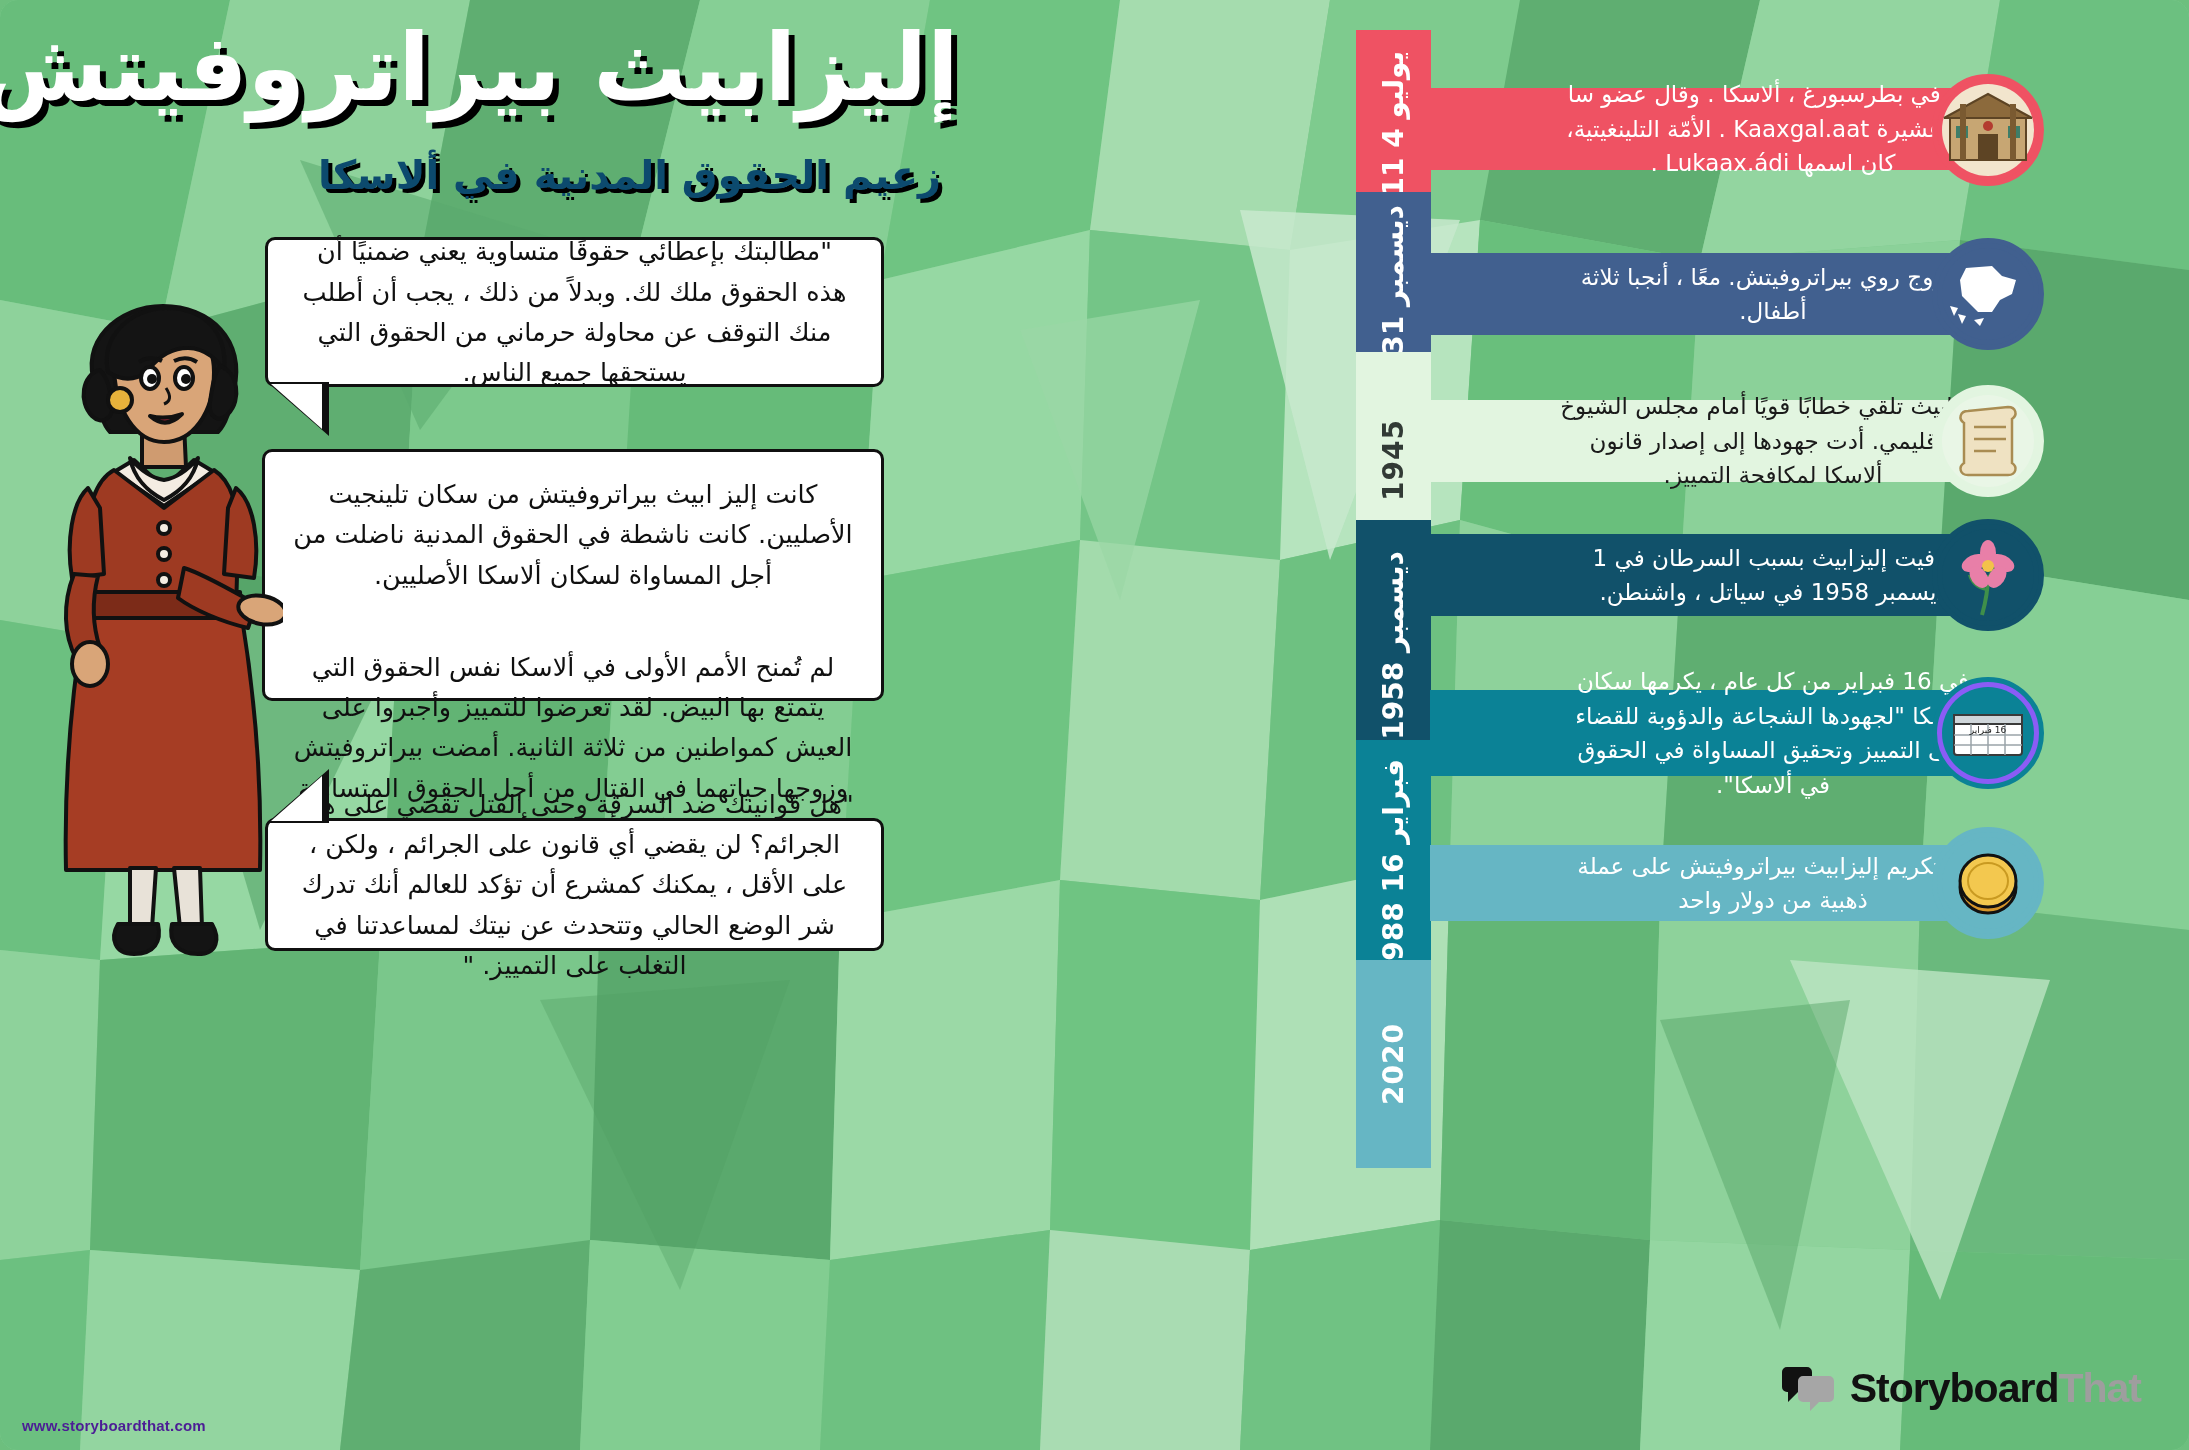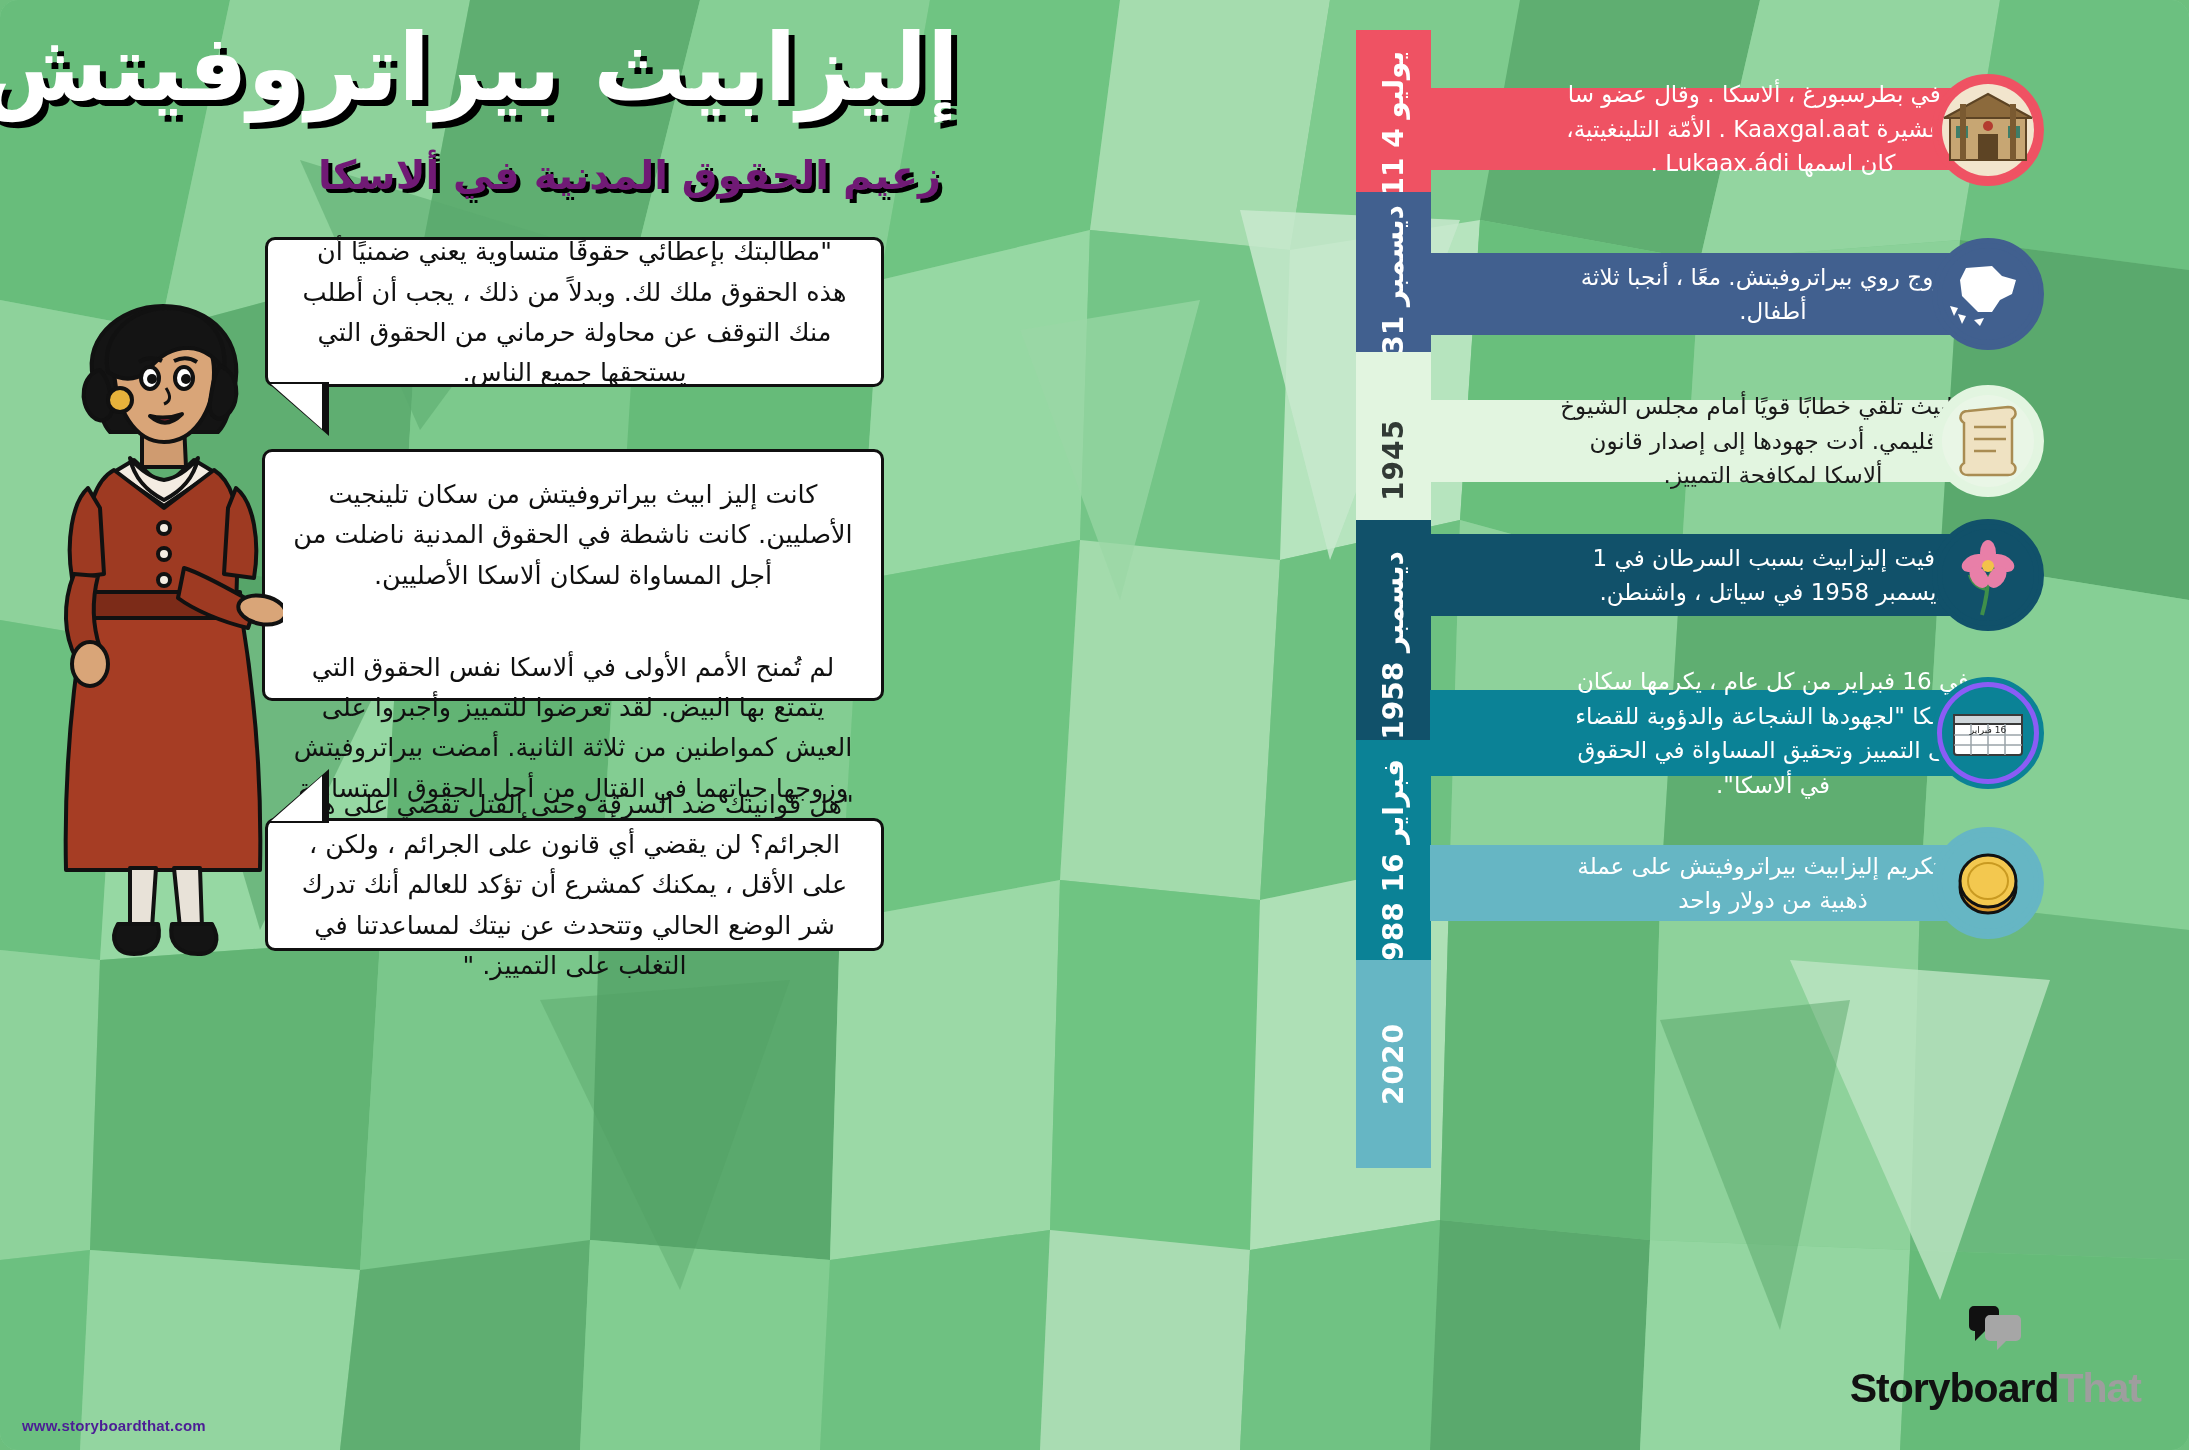--- a/index.html
+++ b/index.html
@@ -17,21 +17,21 @@
   #bg svg{display:block;width:100%;height:100%;}
 
   
   .title-wrap{position:absolute;right:1230px;left:300px;top:18px;z-index:5;text-align:center;}
   .main-title{
     font-size:93px;line-height:1.08;font-weight:bold;color:#ffffff;
     text-shadow:6px 6px 0 #000;margin:0;letter-spacing:0;
     white-space:nowrap;
   }
   .sub-title{
-    font-size:40px;font-weight:bold;color:#701a75;margin:34px 0 0 0;
+    font-size:40px;font-weight:bold;color:#0c4a6e;margin:34px 0 0 0;
     text-shadow:4px 4px 0 #000;
   }
 
   .bubble{
     position:absolute;background:#ffffff;border:3px solid #101010;border-radius:10px;
     box-sizing:border-box;z-index:6;
     padding:22px 26px;
     font-size:25.5px;line-height:1.58;color:#101010;text-align:center;
   }
   .bubble .tail{
@@ -90,21 +90,21 @@
   }
   .row-icon svg{display:block;}
 
   
   #sbt-url{position:absolute;left:22px;bottom:16px;font-size:15px;color:#4c1d95;font-weight:bold;z-index:9;
       font-family:"Liberation Sans",sans-serif;letter-spacing:.2px;}
   #sbt-logo{position:absolute;right:48px;bottom:38px;z-index:9;display:flex;align-items:center;gap:14px;}
   #sbt-logo .wordmark{font-size:41px;font-weight:bold;font-family:"Liberation Sans",sans-serif;letter-spacing:-1px;}
   #sbt-logo .wordmark .b{color:#111;}
   #sbt-logo .wordmark .g{color:#9e9e9e;}
-  .ltr{direction:ltr;unicode-bidi:embed;flex-direction:column;}
+  .ltr{direction:ltr;unicode-bidi:embed;}
 </style>
 </head>
 <body>
 
 <div id="poster">
 
   <div id="bg">
     <svg viewBox="0 0 2189 1450" preserveAspectRatio="none">
       <rect width="2189" height="1450" fill="#7cc98c"></rect>
       <g stroke="none">

